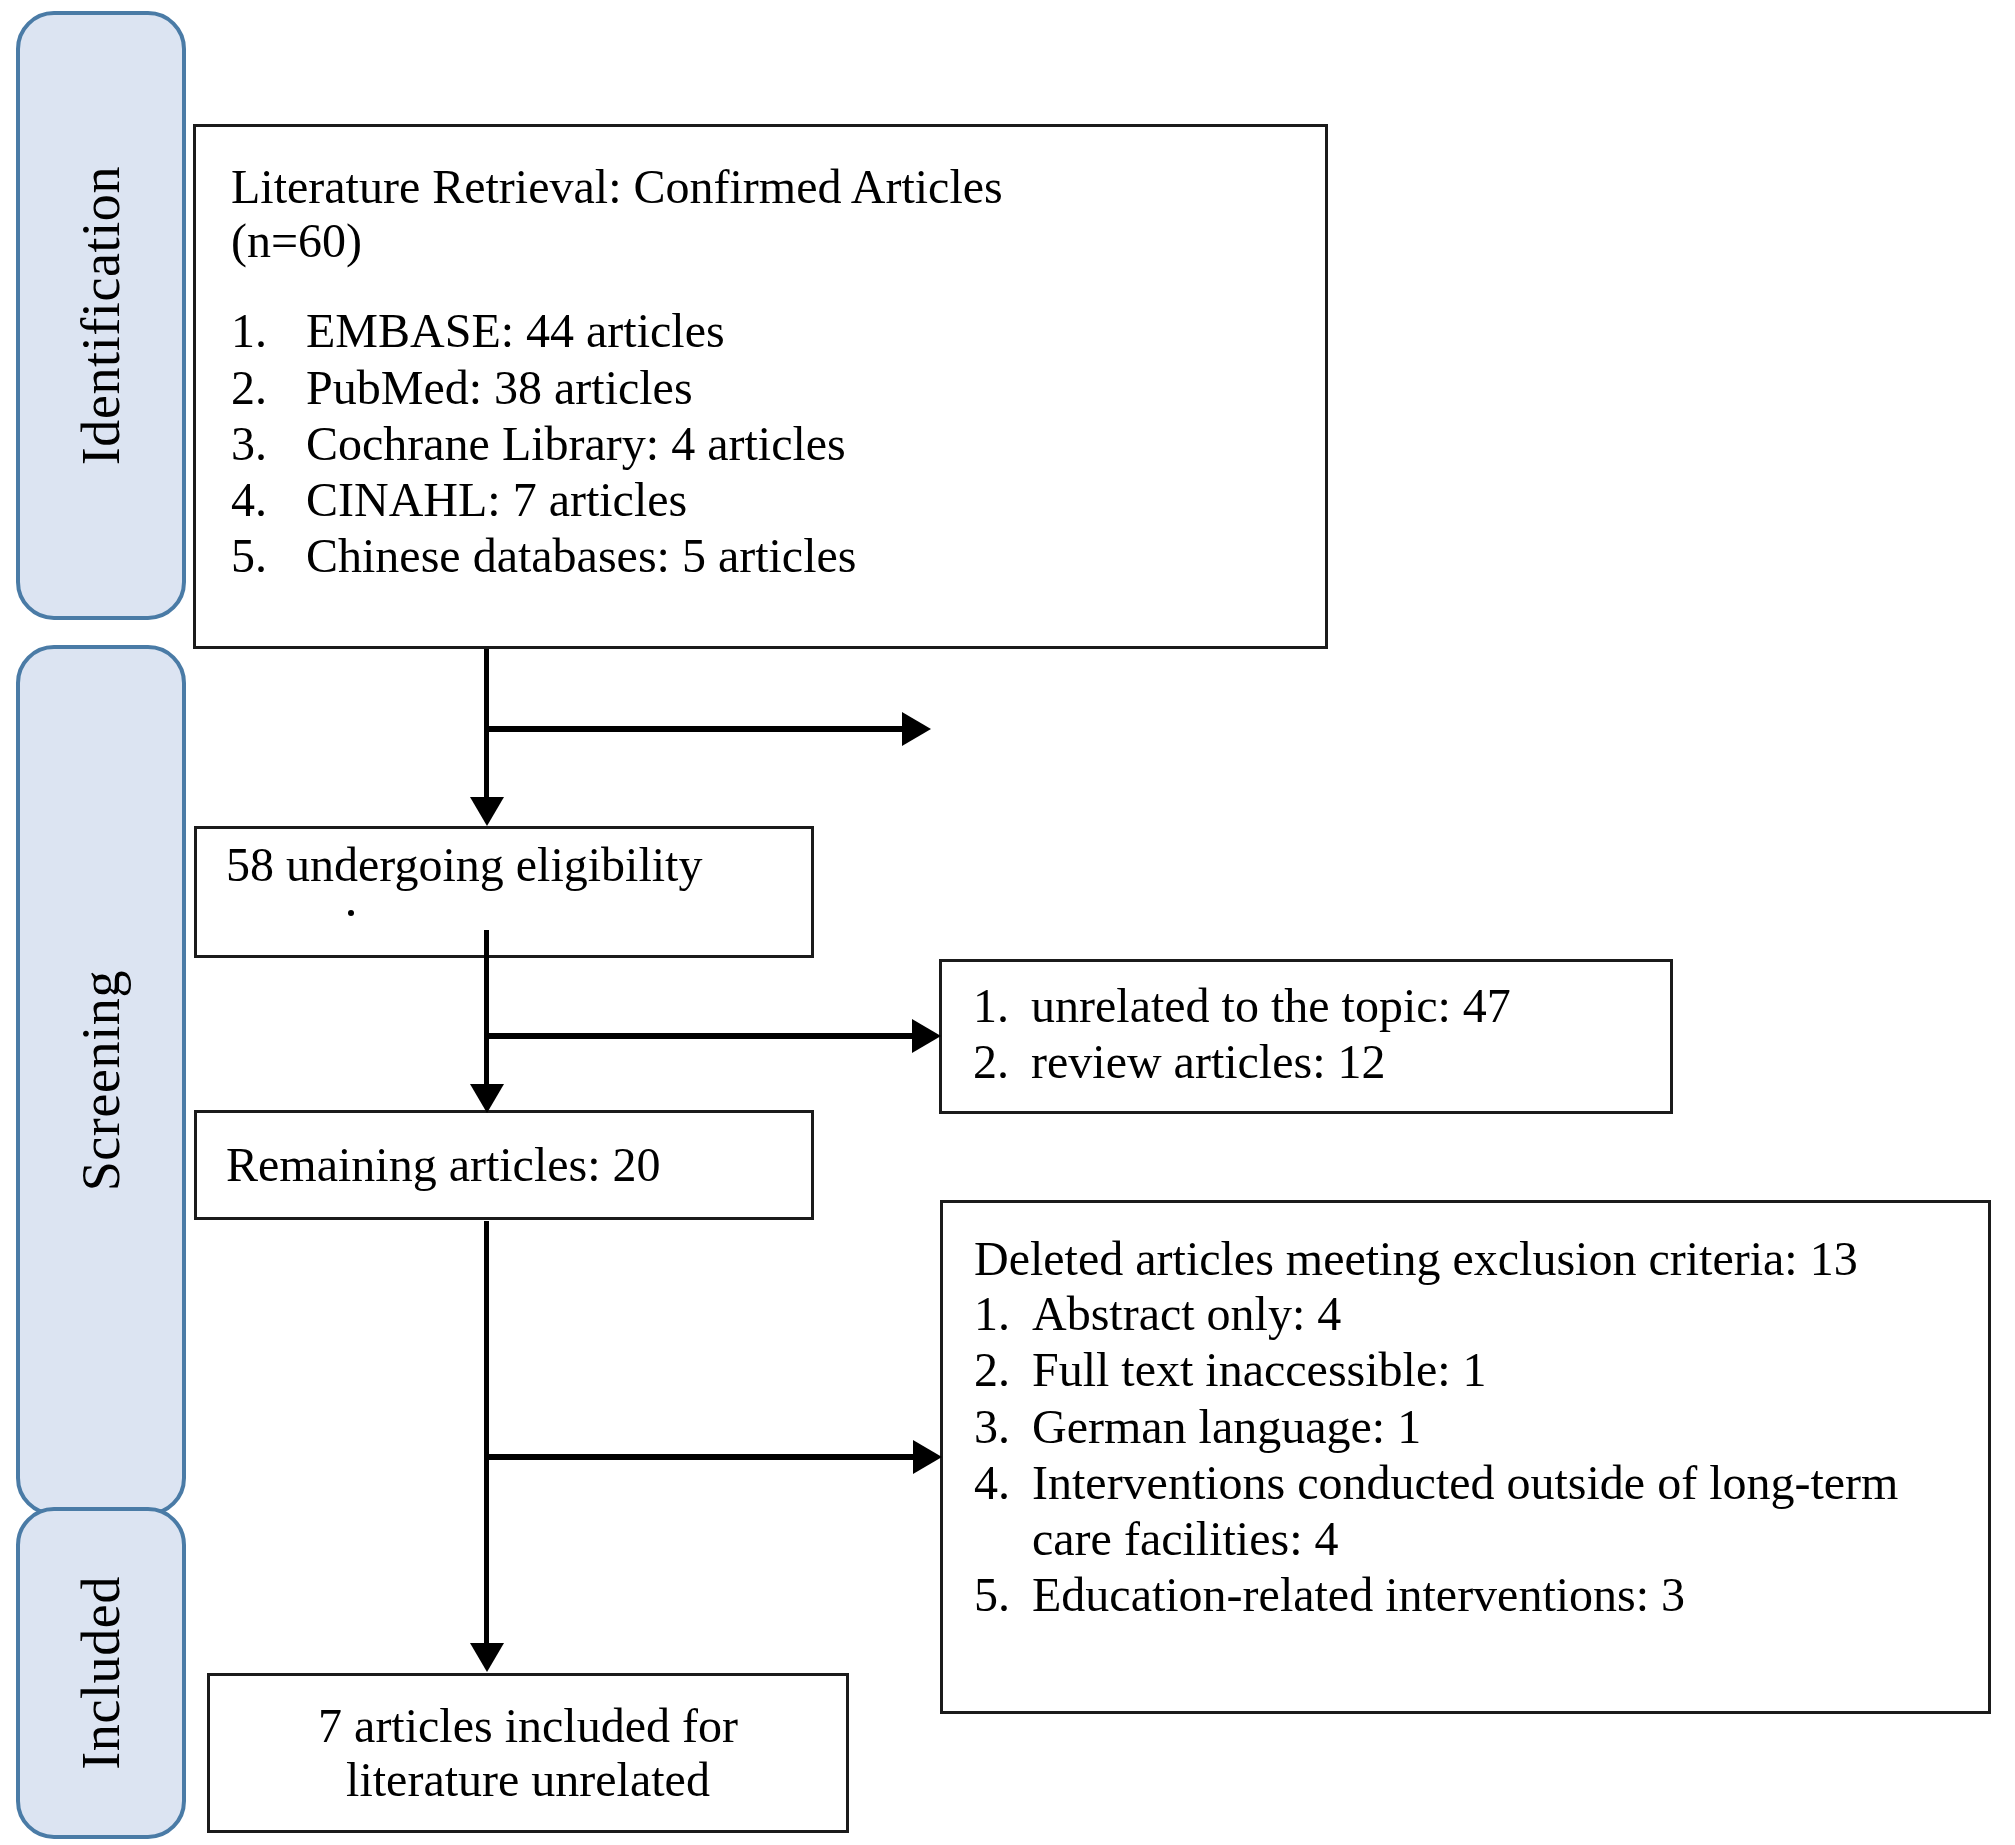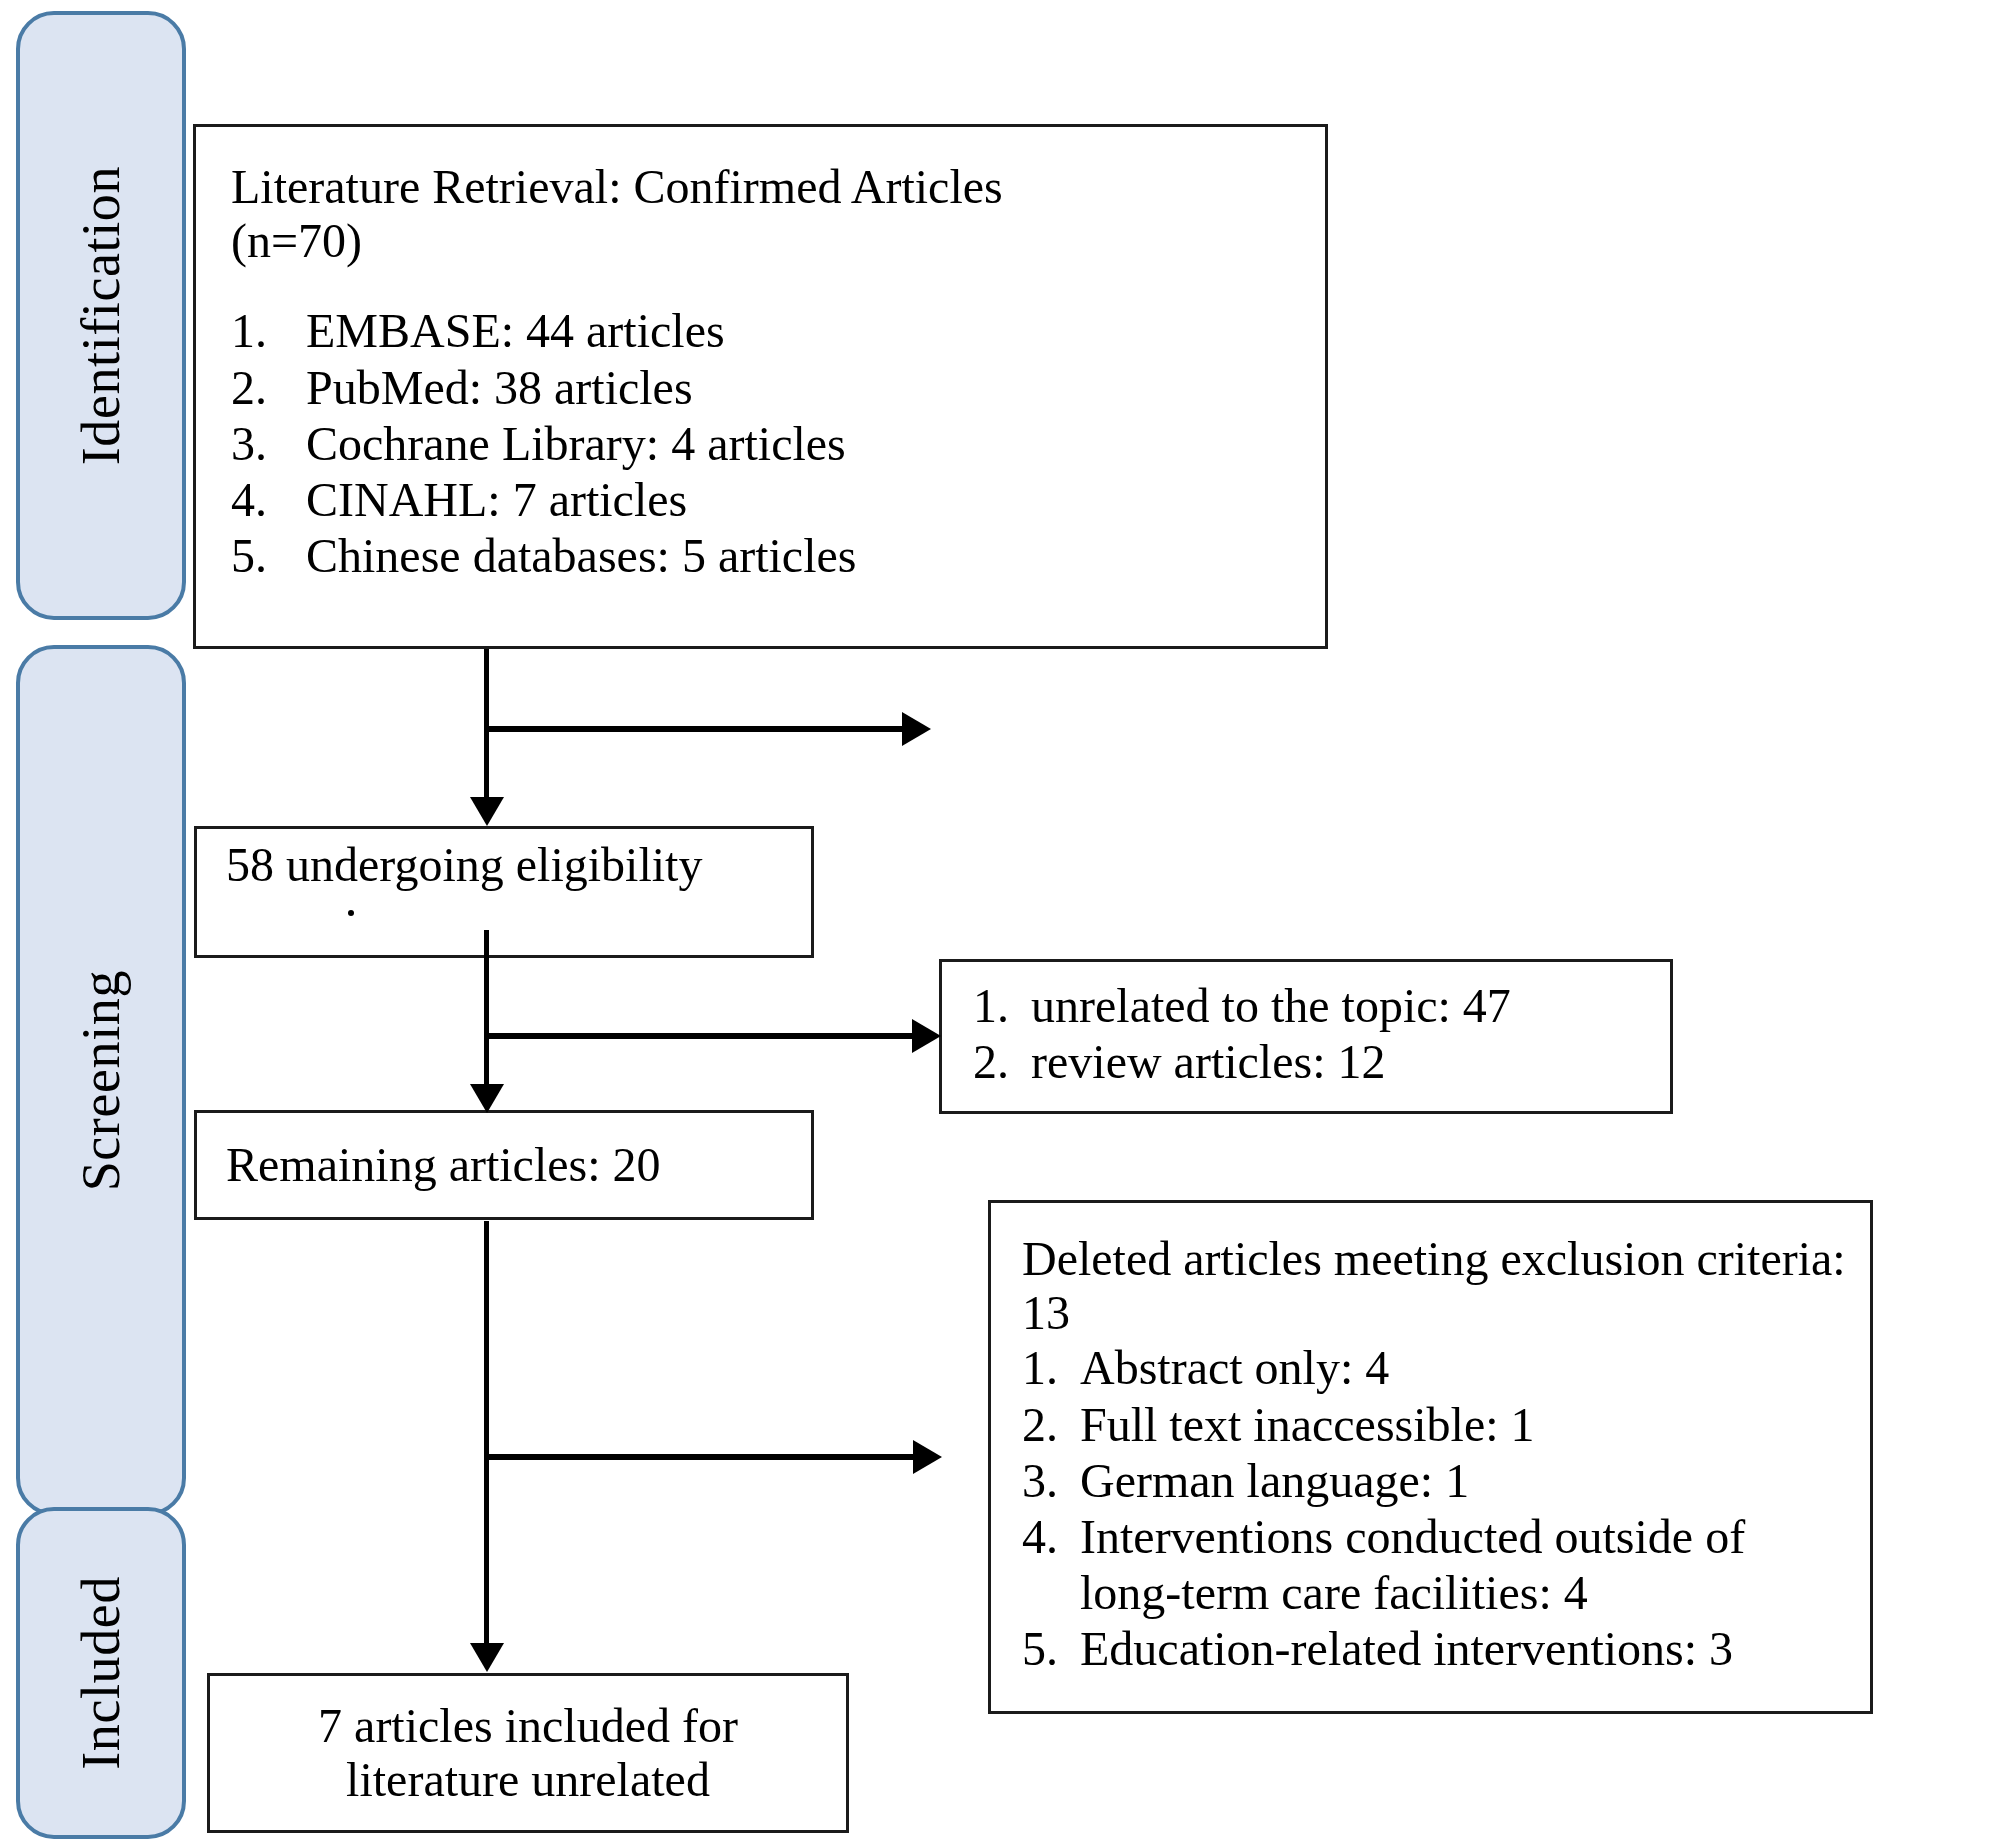--- a/index.html
+++ b/index.html
@@ -88,21 +88,21 @@
     <span class="pill-label">Screening</span>
   </div>
 
   <div class="stage-pill" style="left:15.7px;top:1507px;width:170px;height:332px;">
     <span class="pill-label">Included</span>
   </div>
 
   <div class="flow-box" style="left:193px;top:124px;width:1135px;height:525px;">
     <div class="box-inner" style="padding:33px 35px;">
       <div class="btxt">Literature Retrieval: Confirmed Articles</div>
-      <div class="btxt">(n=70)</div>
+      <div class="btxt">(n=60)</div>
       <div class="spacer-line"></div>
       <div>
         <div class="num-row">
           <span class="num">1.</span>
           <span class="txt">EMBASE: 44 articles</span>
         </div>
         <div class="num-row">
           <span class="num">2.</span>
           <span class="txt">PubMed: 38 articles</span>
         </div>
@@ -142,21 +142,21 @@
       </div>
     </div>
   </div>
 
   <div class="flow-box" style="left:194px;top:1110px;width:620px;height:110px;">
     <div class="box-inner" style="display:flex;align-items:center;padding-left:29px;">
       <div class="btxt">Remaining articles: 20</div>
     </div>
   </div>
 
-  <div class="flow-box" style="left:988px;top:1200px;width:885px;height:514px;text-decoration:underline;">
+  <div class="flow-box" style="left:940px;top:1200px;width:1051px;height:514px;text-decoration:underline;">
     <div class="box-inner" style="padding:29px 19px 0 31px;">
       <div class="btxt">Deleted articles meeting exclusion criteria: 13</div>
       <div class="num-row tight">
         <span class="num">1.</span>
         <span class="txt">Abstract only: 4</span>
       </div>
       <div class="num-row tight">
         <span class="num">2.</span>
         <span class="txt">Full text inaccessible: 1</span>
       </div>

